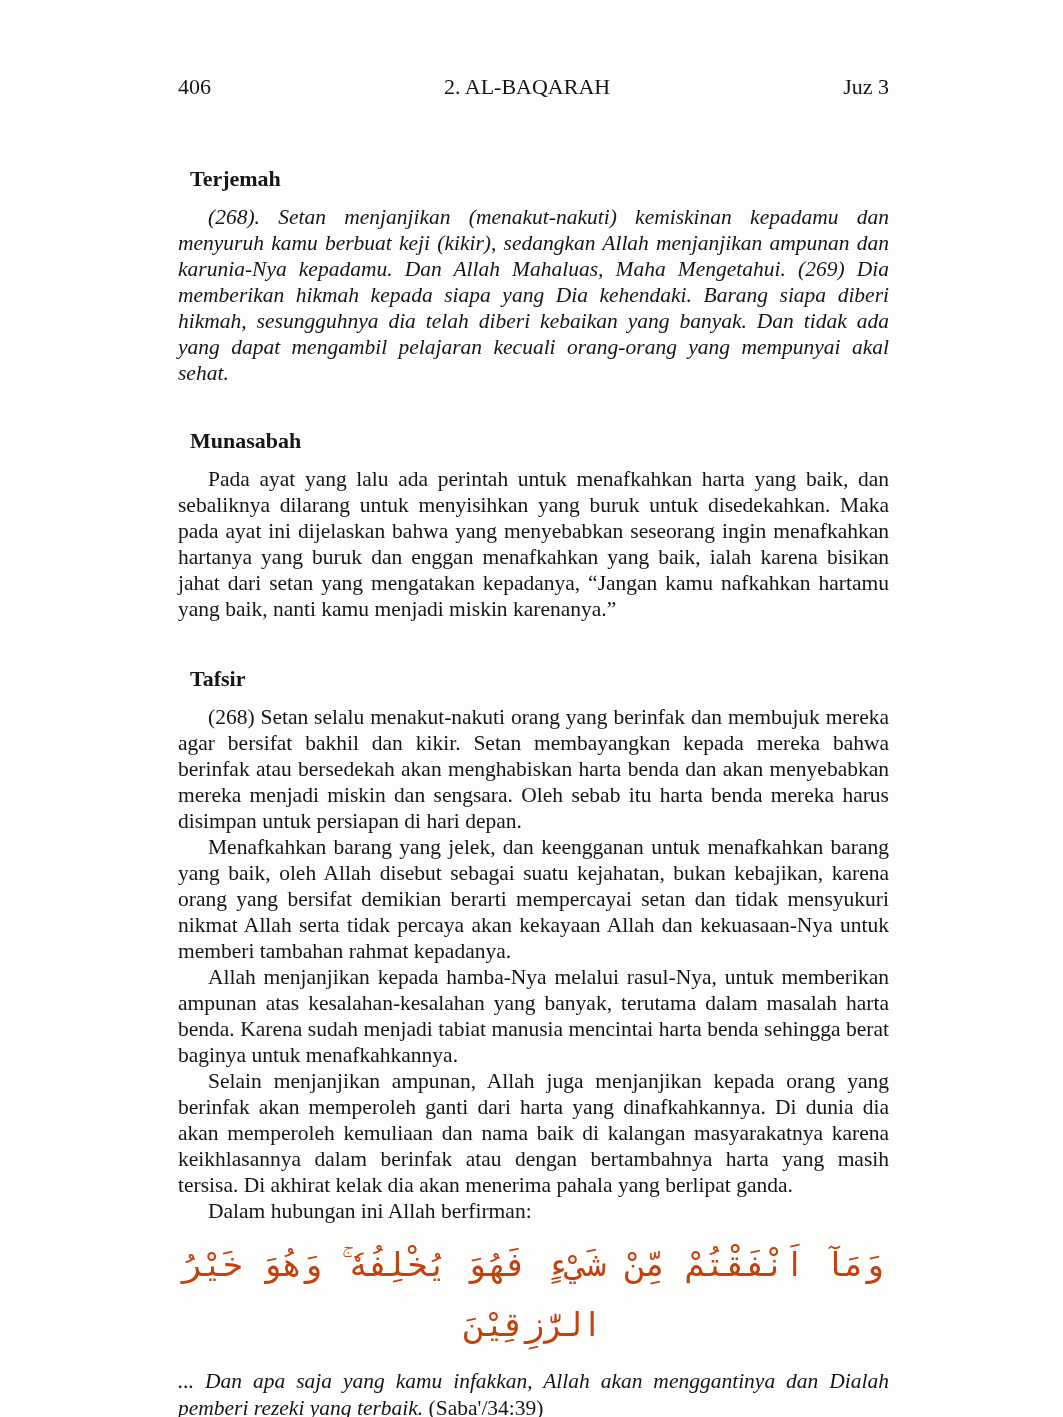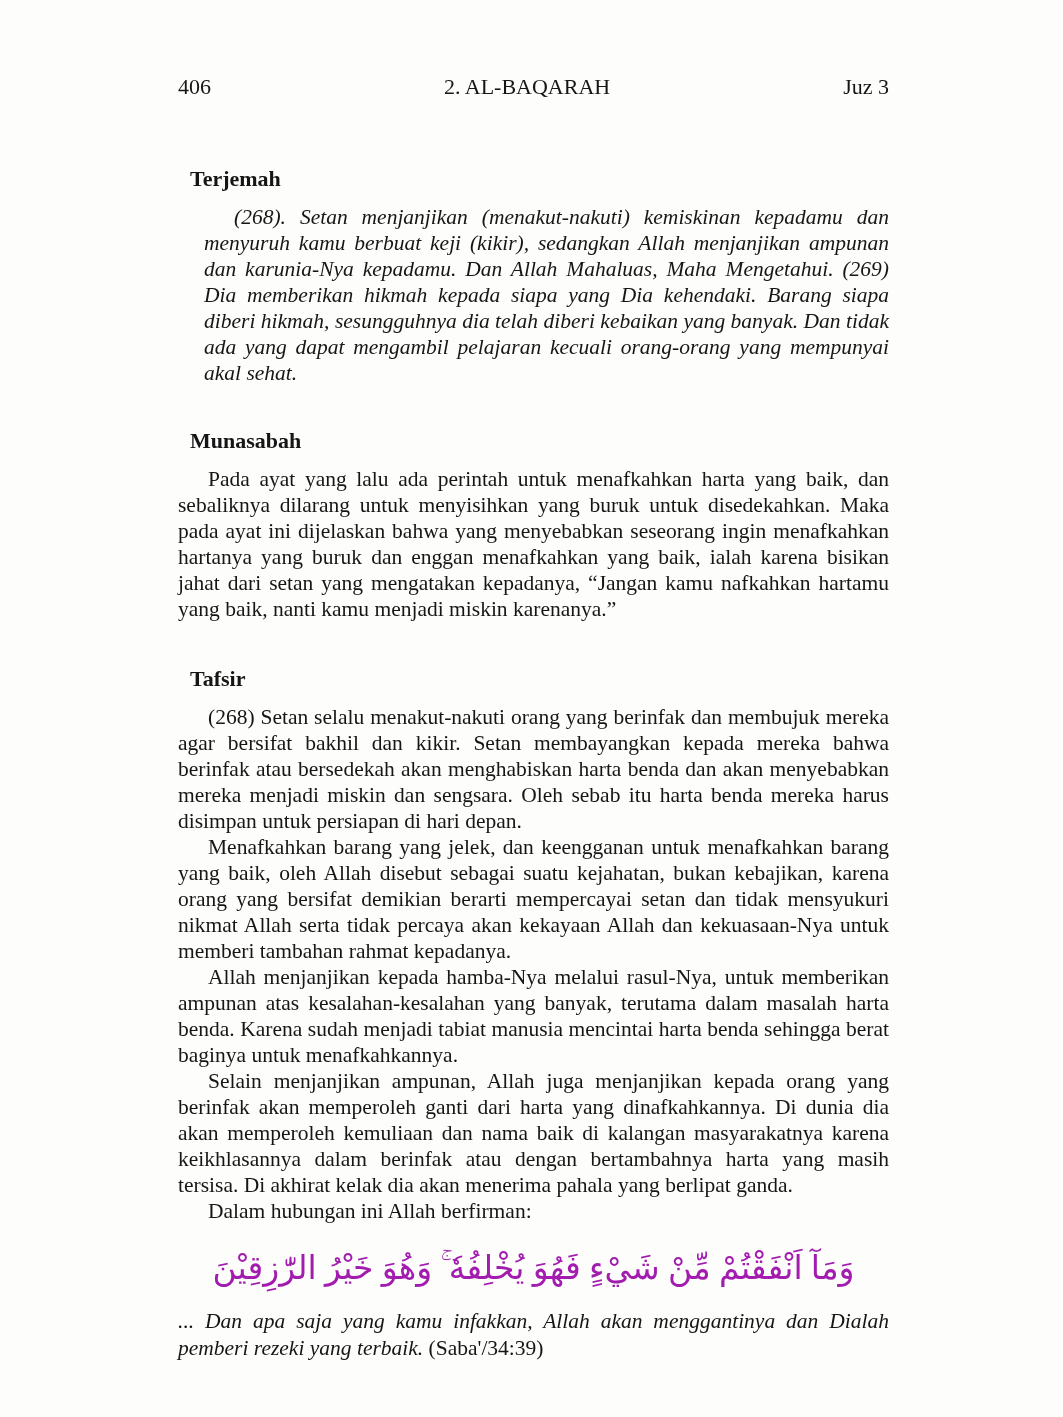--- a/index.html
+++ b/index.html
@@ -40,29 +40,29 @@
   .sp-header-to-first { height: 53px; }
   .sp-before-munasabah { height: 29px; }
   .sp-before-tafsir { height: 31px; }
   p.body-par {
     margin: 0;
     font-size: 21.5px;
     line-height: 26px;
     text-align: justify;
     text-indent: 30px;
   }
-  p.italic { font-style: italic; margin-left: 26px; }
+  p.italic { font-style: italic; }
   .arabic-line {
     margin: 14px 0 10px 0;
     text-align: center;
     direction: rtl;
-    font-family: Liberation Serif, serif;
+    font-family: Liberation Mono, monospace;
     font-size: 33px;
     line-height: 60px;
-    color: #a21caf;
+    color: #c2410c;
   }
   p.quote-par {
     margin: 4px 0 0 0;
     font-size: 21.5px;
     line-height: 27px;
     text-align: justify;
     text-indent: 0;
   }
   .quote-italic { font-style: italic; }
   .quote-ref { font-style: normal; margin-top: 27px; }

